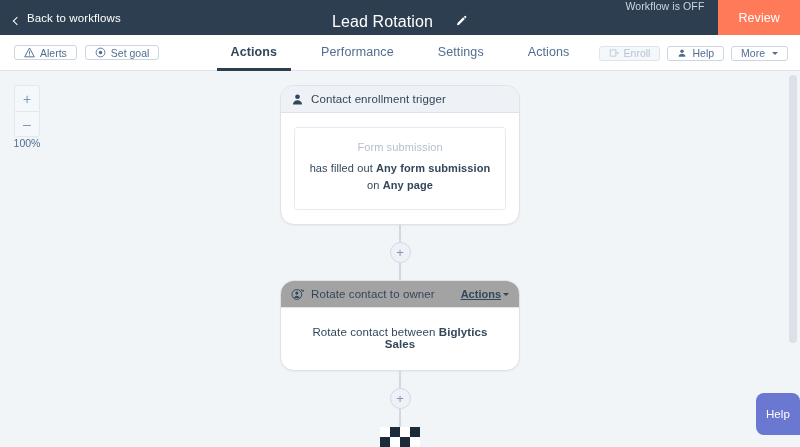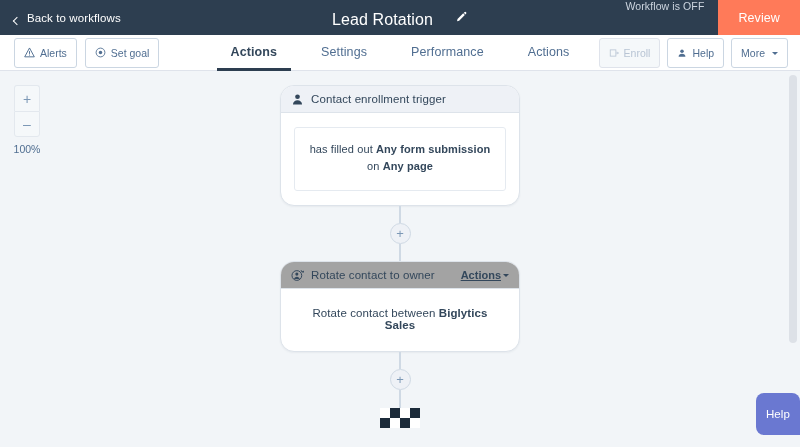--- a/index.html
+++ b/index.html
@@ -45,23 +45,24 @@
     width: 6px; height: 6px;
     border-left: 1.6px solid #ffffff;
     border-bottom: 1.6px solid #ffffff;
     transform: rotate(45deg);
     margin-top: 0px;
   }
 
   .title-wrap {
     position: absolute;
     left: 0; right: 0;
-    top: 11px;
+    top: 4px;
     height: 35px;
     display: flex;
+    align-items: center;
     justify-content: center;
     gap: 22px;
     pointer-events: none;
   }
   .wf-title {
     font-size: 16px;
     color: #ffffff;
     letter-spacing: .1px;
     pointer-events: auto;
   }
@@ -112,21 +113,21 @@
     display: flex;
     align-items: center;
     gap: 8px;
     padding-left: 14px;
   }
 
   .pill-btn {
     display: inline-flex;
     align-items: center;
     gap: 5px;
-    height: 30px;
+    height: 15px;
     padding: 0 9px;
     border: 1px solid #cbd6e2;
     border-radius: 3px;
     background: #ffffff;
     color: #506e91;
     font-size: 10.5px;
     cursor: pointer;
     font-family: inherit;
     white-space: nowrap;
   }
@@ -213,21 +214,20 @@
     line-height: 1;
     display: flex;
     align-items: center;
     justify-content: center;
     cursor: pointer;
     font-family: inherit;
   }
   .zoom-btn.plus { border-radius: 3px 3px 0 0; border-bottom: none; }
   .zoom-btn.minus { border-radius: 0 0 3px 3px; }
   .zoom-level {
-    margin-top: 6px;
     font-size: 10.5px;
     color: #506e91;
     text-align: center;
     width: 34px;
     margin-left: -4px;
   }
 
   
   .flow {
     position: absolute;
@@ -424,22 +424,22 @@
         <svg width="11" height="11" viewBox="0 0 16 16">
           <circle cx="8" cy="8" r="6.4" fill="none" stroke="#506e91" stroke-width="1.3"></circle>
           <circle cx="8" cy="8" r="2.5" fill="#506e91"></circle>
         </svg>
         <span>Set goal</span>
       </button>
     </div>
 
     <div class="tabs">
       <div class="tab active">Actions</div>
+      <div class="tab">Performance</div>
       <div class="tab">Settings</div>
-      <div class="tab">Performance</div>
       <div class="tab">Actions</div>
     </div>
 
     <div class="toolbar-right">
       <button class="pill-btn disabled">
         <svg width="10" height="10" viewBox="0 0 16 16">
           <rect x="2" y="3" width="9" height="10" fill="none" stroke="#b8c4d4" stroke-width="1.3"></rect>
           <path d="M11 8h4M13 6l2 2-2 2" fill="none" stroke="#b8c4d4" stroke-width="1.3"></path>
         </svg>
         <span>Enroll</span>
@@ -477,20 +477,21 @@
       <div class="card">
         <div class="card-header trigger">
           <svg class="hicon" viewBox="0 0 16 16">
             <circle cx="8" cy="4.6" r="2.9" fill="#33475b"></circle>
             <path d="M2.4 14.2c0-3.1 2.5-5.3 5.6-5.3s5.6 2.2 5.6 5.3H2.4z" fill="#33475b"></path>
           </svg>
           <span class="htitle">Contact enrollment trigger</span>
         </div>
         <div class="card-body">
           <div class="inner-box">
+            <div class="inner-label">Form submission</div>
             <div class="inner-text"><span>has filled out </span><b>Any form submission</b><span> on </span><b>Any page</b></div>
           </div>
         </div>
       </div>
 
       <div class="connector">
         <div class="conn-line" style="height:17px"></div>
         <div class="plus-node">+</div>
         <div class="conn-line" style="height:17px"></div>
       </div>

